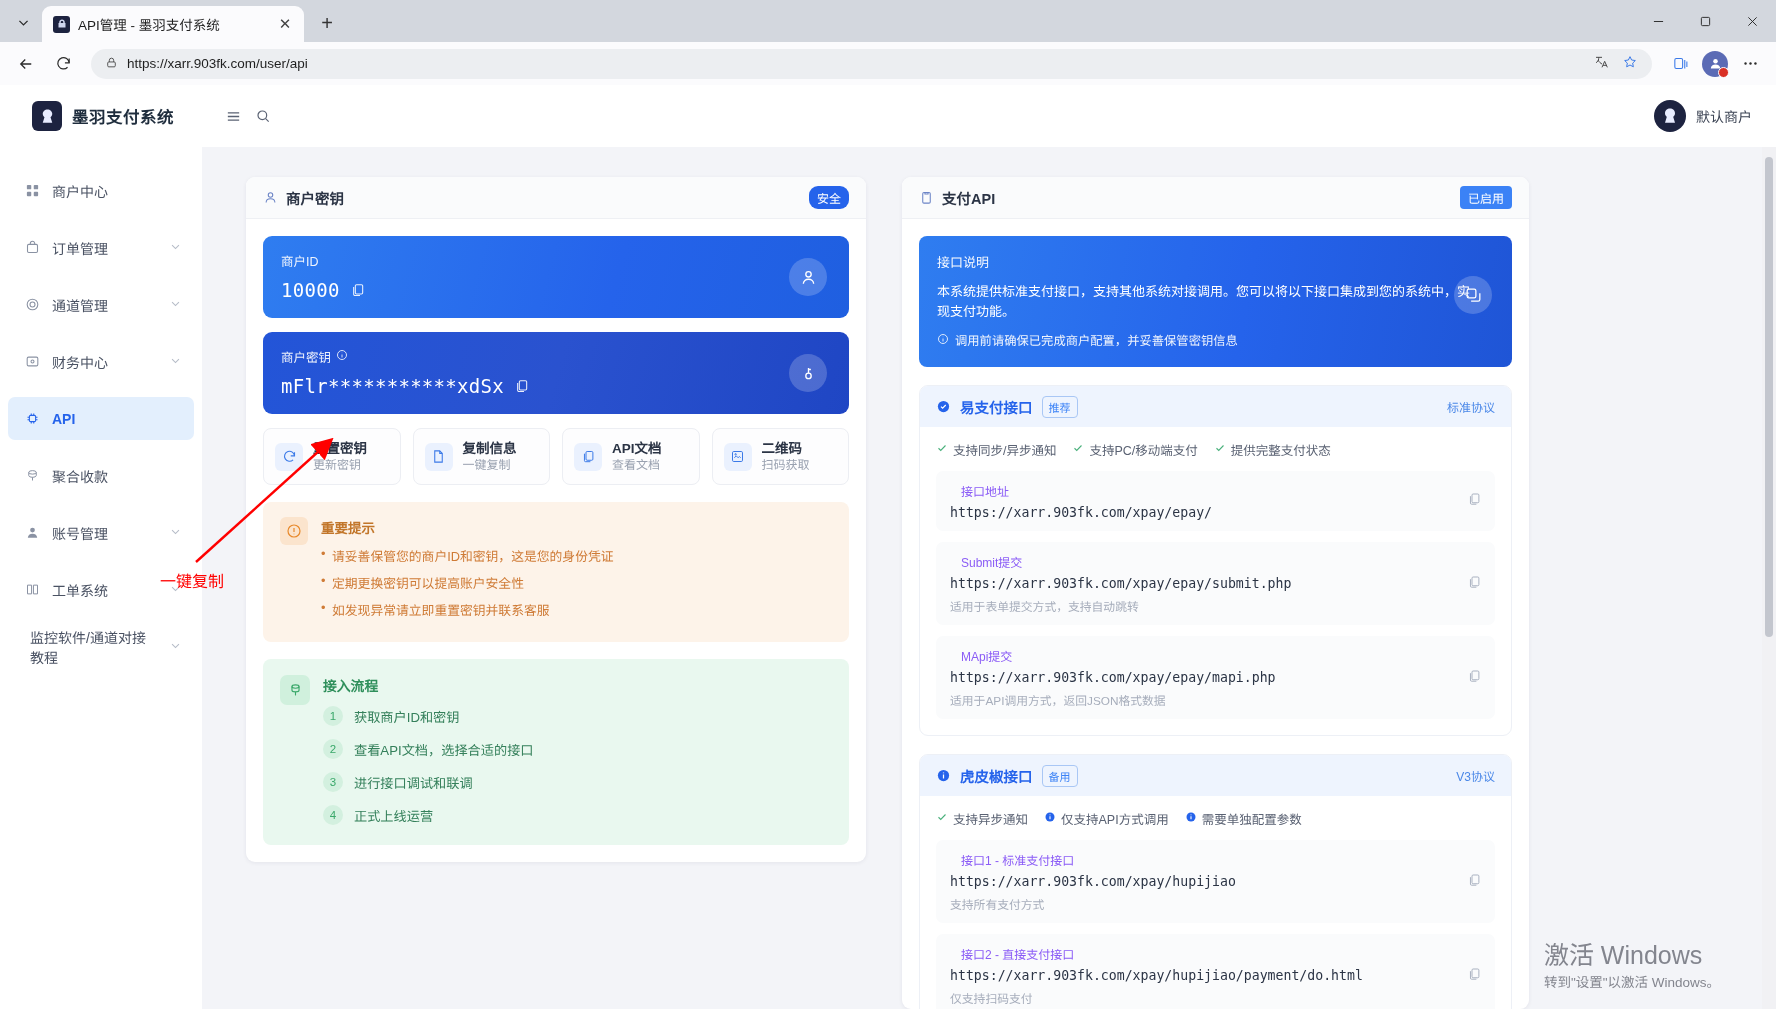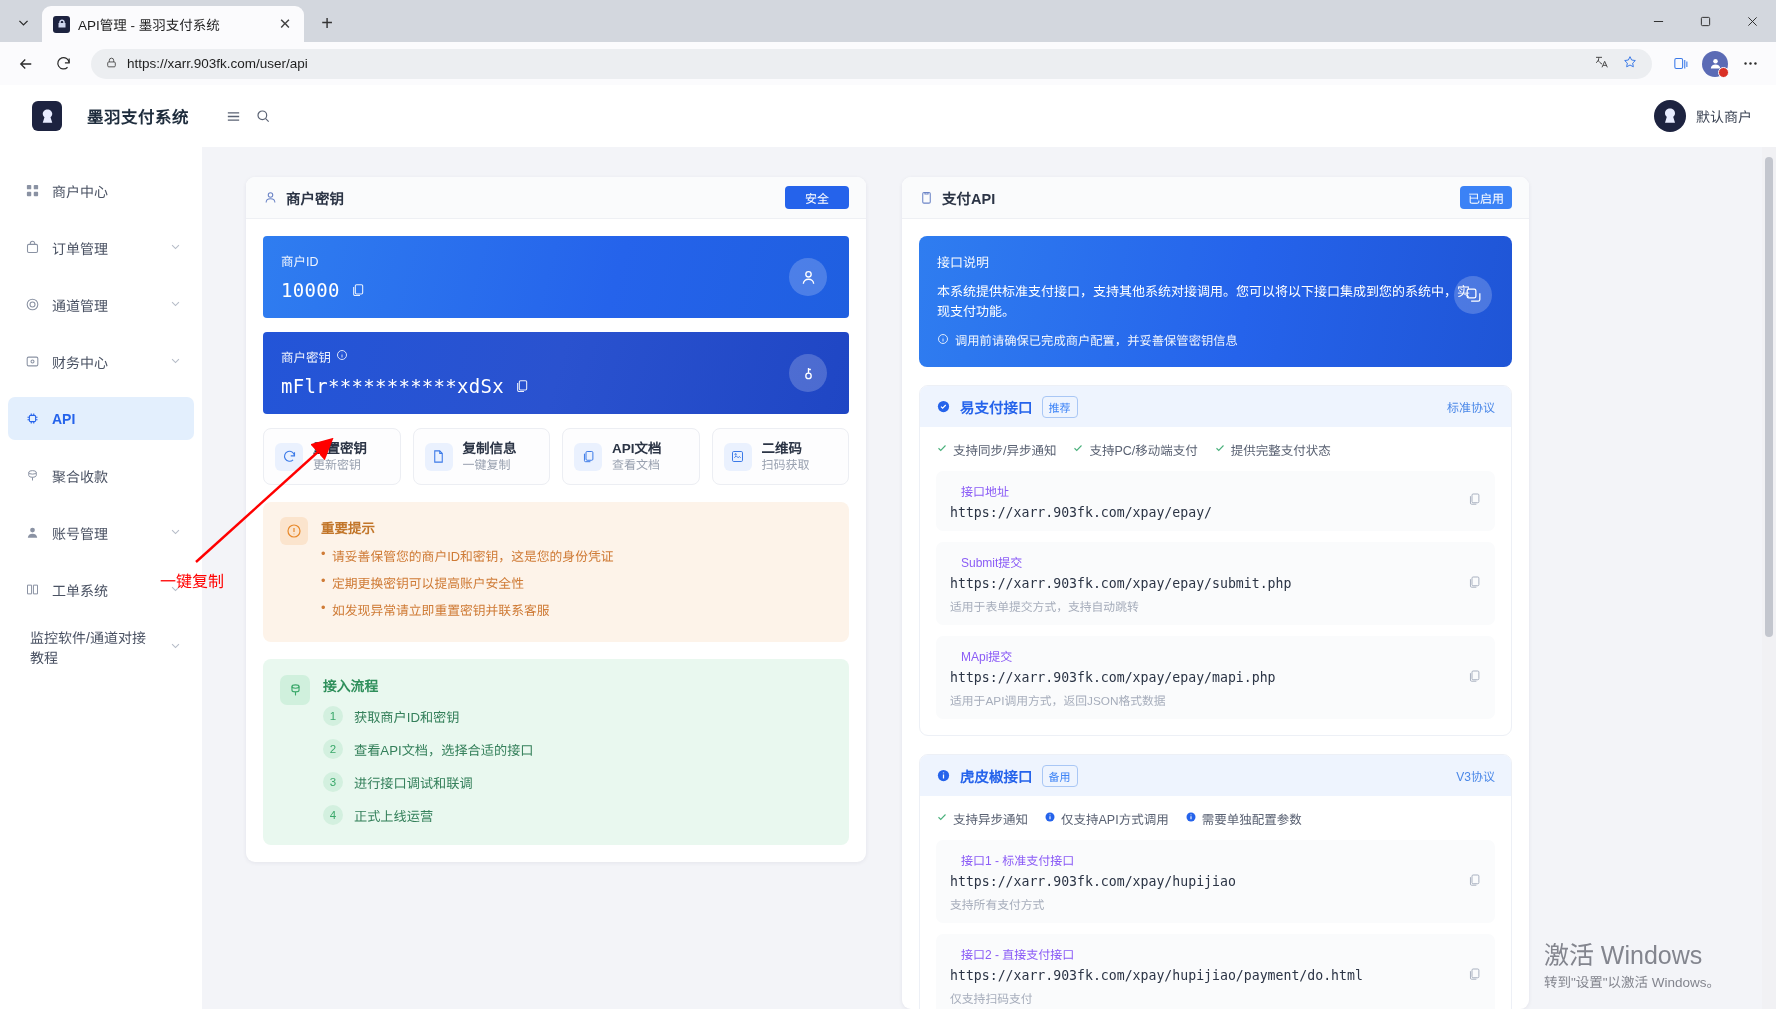--- a/index.html
+++ b/index.html
@@ -41,21 +41,21 @@
   .omni-right { display: flex; align-items: center; gap: 12px; padding-right: 6px; }
   .navbar-right { display: flex; align-items: center; gap: 3px; }
   .avatar-chip { width: 26px; height: 26px; border-radius: 50%; background:#5b6bb5; display:flex;align-items:center;justify-content:center; position:relative; }
   .avatar-chip::after { content:""; position:absolute; right:-1px; bottom:-1px; width:9px;height:9px;border-radius:50%;background:#d93025;border:1.5px solid #fbfbfd; }
 
   
   .page { flex: 1; display: flex; background: #f3f4f8; position: relative; overflow: hidden; }
 
   
   .sidebar { width: 202px; background: #fff; flex: 0 0 202px; padding-top: 0; position:relative; z-index:2; }
-  .brand { height: 62px; display: flex; align-items: center; gap: 25px; padding-left: 32px; }
+  .brand { height: 62px; display: flex; align-items: center; gap: 10px; padding-left: 32px; }
   .brand-logo { width: 30px; height: 30px; border-radius: 6px; background: #1d2340; display:flex;align-items:center;justify-content:center; }
   .brand-name { font-size: 16.5px; color: #1f2d3d; font-weight: 600; letter-spacing: .5px; }
   .nav-list { padding-top: 22px; }
   .nav-item {
     height: 43px; margin: 0 8px 14px 8px; border-radius: 7px; display: flex; align-items: center;
     padding: 0 13px 0 16px; gap: 11px; color: #4a5263; font-size: 14px;
   }
   .nav-item .ni-label { flex: 1; }
   .nav-item.active { background: #e3effd; color: #2563eb; font-weight: 700; }
   .nav-item.active .ni-icon { color: #2563eb; }
@@ -80,26 +80,26 @@
   .col-left { width: 620px; flex: 0 0 620px; }
   .col-right { width: 627px; flex: 0 0 627px; }
 
   .card { background: #fff; border-radius: 9px; box-shadow: 0 1px 4px rgba(22,35,70,.07); overflow: hidden; }
   .card-head {
     height: 42px; background: #fafbfc; border-bottom: 1px solid #eef0f4;
     display: flex; align-items: center; padding: 0 17px; gap: 8px;
   }
   .card-head .ch-icon { color: #6b84c6; display: flex; align-items: center; }
   .card-title { font-size: 14.5px; color: #2b3445; font-weight: 600; flex: 1; }
-  .badge-blue { background: #2563eb; color:#fff; font-size: 12px; border-radius: 4px; padding: 3px 20px; }
+  .badge-blue { background: #2563eb; color:#fff; font-size: 12px; border-radius: 9px; padding: 3px 8px; }
   .badge-blue2 { background: #3b82f6; color:#fff; font-size: 12px; border-radius: 4px; padding: 3px 8px; }
   .card-body { padding: 17px; }
 
   
-  .blue-block { border-radius: 4px; padding: 15px 18px 17px 18px; position: relative; color: #fff; margin-bottom: 14px; }
+  .blue-block { border-radius: 9px; padding: 15px 18px 17px 18px; position: relative; color: #fff; margin-bottom: 14px; }
   .bb-id { background: linear-gradient(105deg,#2f7df0 0%,#2563eb 60%,#1f5fe0 100%); }
   .bb-key { background: linear-gradient(105deg,#2355d8 0%,#2a52cf 50%,#1f46c4 100%); }
   .bb-label { font-size: 12.5px; opacity: .92; display: flex; align-items: center; gap: 5px; margin-bottom: 9px; }
   .bb-value { font-size: 19px; font-family: "DejaVu Sans Mono", monospace; display: flex; align-items: center; gap: 10px; letter-spacing: .3px; }
   .bb-copy { opacity: .9; display: inline-flex; }
   .bb-circle { position: absolute; right: 22px; top: 50%; transform: translateY(-50%); width: 38px; height: 38px; border-radius: 50%; background: rgba(255,255,255,.2); display: flex; align-items: center; justify-content: center; }
 
   
   .actions { display: grid; grid-template-columns: repeat(4,1fr); gap: 12px; margin-top: 14px; }
   .act {

